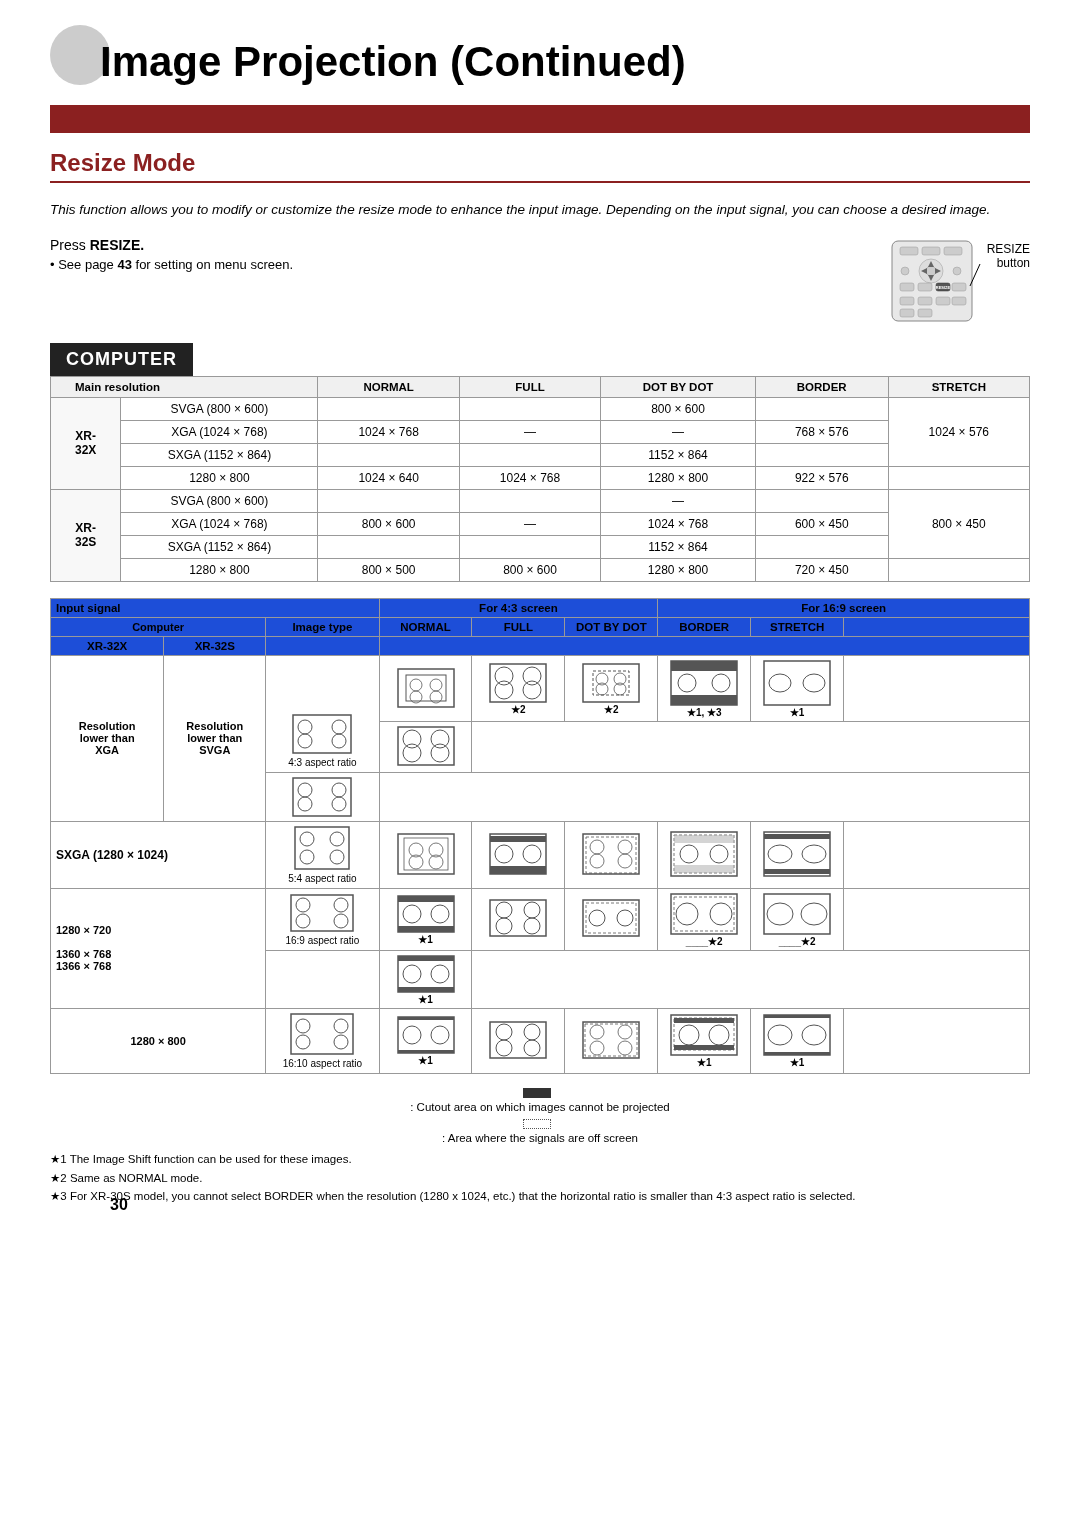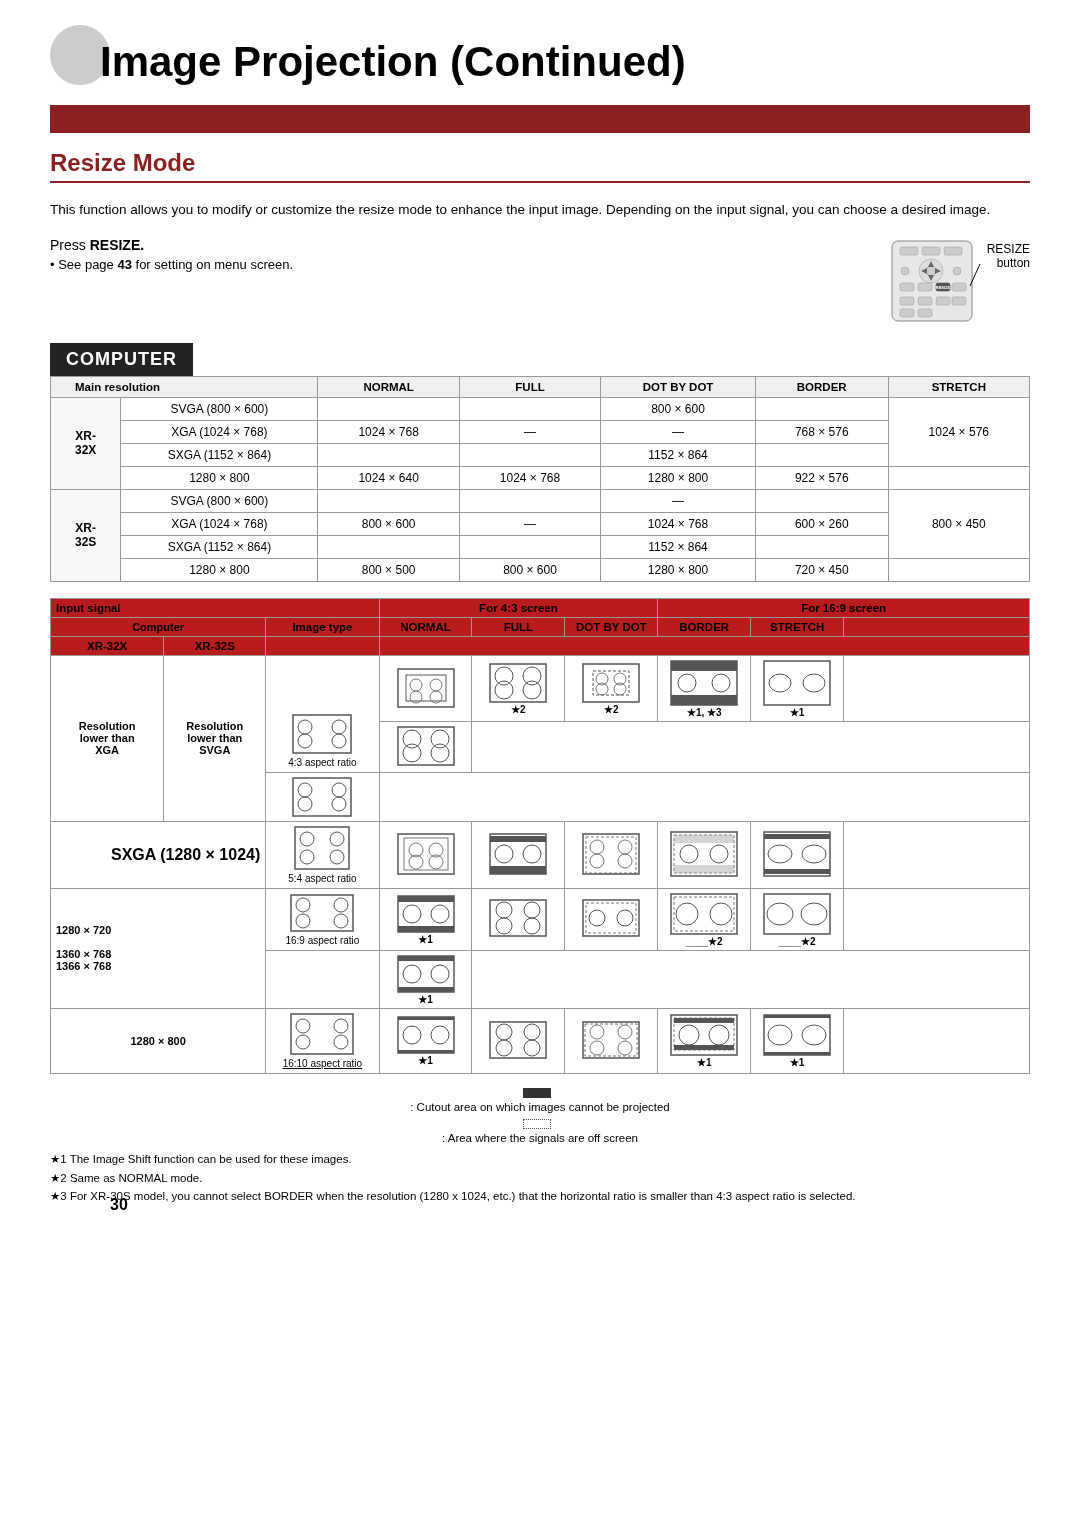--- a/index.html
+++ b/index.html
@@ -45,20 +45,21 @@
     }
     .rust-bar {
       height: 28px;
       background: #8B2020;
       margin-bottom: 16px;
     }
     .intro-text {
       font-size: 13.5px;
       line-height: 1.6;
       margin-bottom: 16px;
+      font-style: italic;
     }
     .press-section {
       display: flex;
       align-items: flex-start;
       margin-bottom: 16px;
     }
     .press-text-block {
       flex: 1;
     }
     .press-label {
@@ -127,21 +128,21 @@
       border-collapse: collapse;
       font-size: 11.5px;
     }
     .signal-table-wrapper th, .signal-table-wrapper td {
       border: 1px solid #999;
       padding: 3px 5px;
       text-align: center;
       vertical-align: middle;
     }
     .signal-table-wrapper th {
-      background: #b91c1c;
+      background: #1d4ed8;
       font-weight: bold;
     }
     
     .footnotes {
       margin-top: 14px;
       font-size: 11.5px;
       line-height: 1.6;
     }
     .footnotes .legend-row {
       display: flex;
@@ -313,21 +314,21 @@
         <td></td>
         <td>—</td>
         <td></td>
         <td rowspan="3">800 × 450</td>
       </tr>
       <tr>
         <td>XGA (1024 × 768)</td>
         <td>800 × 600</td>
         <td>—</td>
         <td>1024 × 768</td>
-        <td>600 × 260</td>
+        <td>600 × 450</td>
       </tr>
       <tr>
         <td>SXGA (1152 × 864)</td>
         <td></td>
         <td></td>
         <td>1152 × 864</td>
         <td></td>
       </tr>
       <tr>
         <td>1280 × 800</td>
@@ -483,21 +484,21 @@
               <circle cx="48" cy="14" r="7" fill="none" stroke="#555" stroke-width="1"></circle>
               <circle cx="14" cy="28" r="7" fill="none" stroke="#555" stroke-width="1"></circle>
               <circle cx="48" cy="28" r="7" fill="none" stroke="#555" stroke-width="1"></circle>
             </svg>
           </div>
         </td>
         <td colspan="7"></td>
       </tr>
 
       <tr>
-        <td colspan="2" style="font-size:16px; font-weight:bold; text-align:right; vertical-align:middle;">SXGA (1280 × 1024)</td>
+        <td colspan="2" style="font-size:12px; font-weight:bold; text-align:left; vertical-align:middle;">SXGA (1280 × 1024)</td>
         <td style="font-size:10px; text-align:center; vertical-align:bottom; padding-bottom:3px;">
           <div class="cell-with-label">
             <svg width="58" height="46" viewBox="0 0 58 46">
               <rect x="2" y="2" width="54" height="42" fill="none" stroke="#555" stroke-width="1.5"></rect>
               <circle cx="14" cy="14" r="7" fill="none" stroke="#555" stroke-width="1"></circle>
               <circle cx="44" cy="14" r="7" fill="none" stroke="#555" stroke-width="1"></circle>
               <circle cx="14" cy="32" r="7" fill="none" stroke="#555" stroke-width="1"></circle>
               <circle cx="44" cy="32" r="7" fill="none" stroke="#555" stroke-width="1"></circle>
             </svg>
             <div class="aspect-label">5:4 aspect ratio</div>
@@ -645,21 +646,21 @@
               <circle cx="44" cy="20" r="9" fill="none" stroke="#555" stroke-width="1"></circle>
             </svg>
             <div class="star-label">★1</div>
           </div>
         </td>
         <td colspan="6"></td>
       </tr>
 
       <tr>
         <td colspan="2" style="font-size:11px; font-weight:bold; text-align:center; vertical-align:middle;">1280 × 800</td>
-        <td style="font-size:10px; text-align:center; vertical-align:bottom;text-decoration:underline;">
+        <td style="font-size:10px; text-align:center; vertical-align:bottom;">
           <div class="cell-with-label">
             <svg width="66" height="44" viewBox="0 0 66 44">
               <rect x="2" y="2" width="62" height="40" fill="none" stroke="#555" stroke-width="1.5"></rect>
               <circle cx="14" cy="14" r="7" fill="none" stroke="#555" stroke-width="1"></circle>
               <circle cx="52" cy="14" r="7" fill="none" stroke="#555" stroke-width="1"></circle>
               <circle cx="14" cy="30" r="7" fill="none" stroke="#555" stroke-width="1"></circle>
               <circle cx="52" cy="30" r="7" fill="none" stroke="#555" stroke-width="1"></circle>
             </svg>
             <div class="aspect-label">16:10 aspect ratio</div>
           </div>

